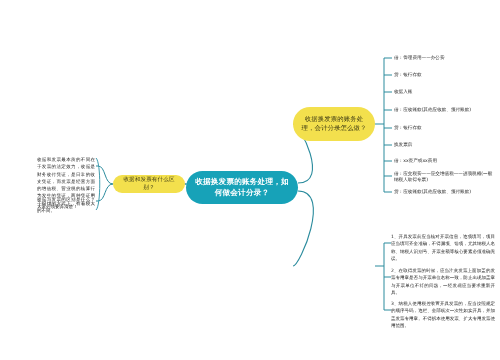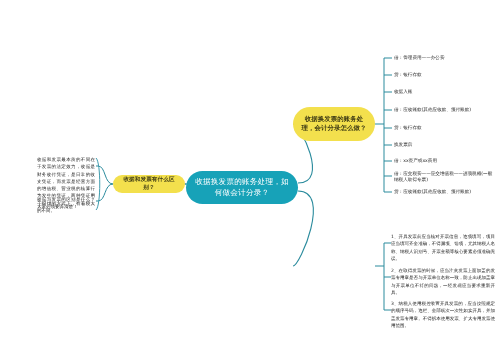--- a/index.html
+++ b/index.html
@@ -18,30 +18,30 @@
     display: flex; align-items: center; justify-content: center;
     text-align: center;
     border-radius: 999px;
     color: #ffffff;
     line-height: 1.35;
   }
   .node-center {
     background: #17a2b8;
     color: #ffffff;
     font-size: 7.6px;
-    font-weight: normal;
+    font-weight: bold;
     padding: 5px 9px;
     left: 186px; top: 171px;
     width: 112px; height: 33px;
     letter-spacing: .2px;
   }
   .node-yellow {
     background: #f3e04d;
     color: #3d3a14;
-    font-weight: bold;
+    font-weight: normal;
     font-size: 6.4px;
     padding: 4px 7px;
     letter-spacing: .1px;
   }
   #node-acct { left: 293px; top: 107px; width: 82px; height: 34px; }
   #node-notice { left: 293px; top: 257px; width: 82px; height: 19px; }
   #node-diff { left: 113px; top: 175px; width: 72px; height: 18px; font-size: 5.6px; }
   .leaf {
     position: absolute;
     font-size: 4.6px;

